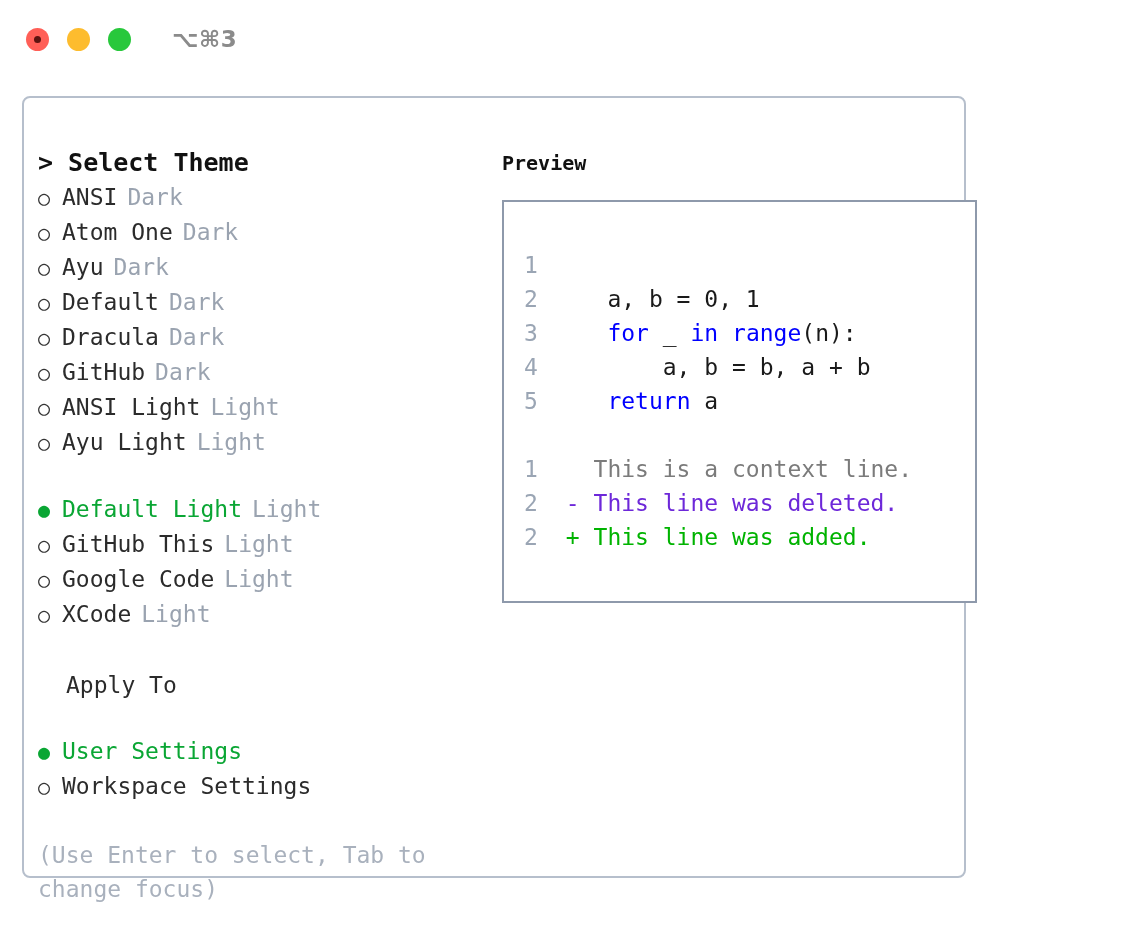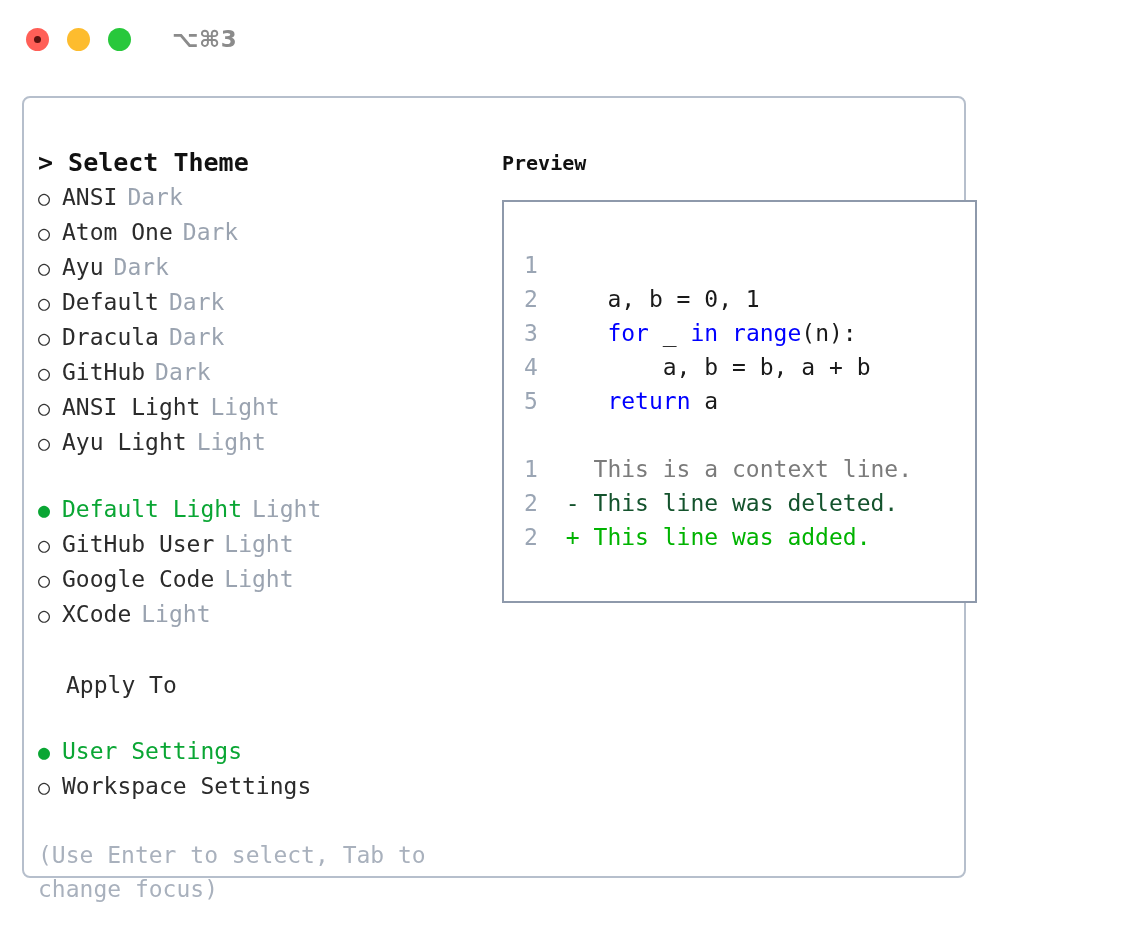--- a/index.html
+++ b/index.html
@@ -190,21 +190,21 @@
   .code-text { color: #1a1a1a; }
 
   .tok-kw  { color: #0000ff; }
   .tok-fn  { color: #8b0000; }
   .tok-bi  { color: #0000ff; }
   .tok-pl  { color: #1a1a1a; }
 
   .blank-line { height: 34px; }
 
   .diff-ctx  { color: #7b7b7b; }
-  .diff-del  { color: #14532d; }
+  .diff-del  { color: #6d28d9; }
   .diff-add  { color: #00b300; text-align: right; }
 </style>
 </head>
 <body>
 
 <div class="window">
 
   <div class="titlebar">
     <div class="lights">
       <div class="light light-close"></div>
@@ -224,21 +224,21 @@
         <div id="theme-list">
             <div class="opt-row"><span class="opt-bullet">○</span><span class="opt-label">ANSI</span><span class="opt-tag">Dark</span></div>
             <div class="opt-row"><span class="opt-bullet">○</span><span class="opt-label">Atom One</span><span class="opt-tag">Dark</span></div>
             <div class="opt-row"><span class="opt-bullet">○</span><span class="opt-label">Ayu</span><span class="opt-tag">Dark</span></div>
             <div class="opt-row"><span class="opt-bullet">○</span><span class="opt-label">Default</span><span class="opt-tag">Dark</span></div>
             <div class="opt-row"><span class="opt-bullet">○</span><span class="opt-label">Dracula</span><span class="opt-tag">Dark</span></div>
             <div class="opt-row"><span class="opt-bullet">○</span><span class="opt-label">GitHub</span><span class="opt-tag">Dark</span></div>
             <div class="opt-row"><span class="opt-bullet">○</span><span class="opt-label">ANSI Light</span><span class="opt-tag">Light</span></div>
             <div class="opt-row"><span class="opt-bullet">○</span><span class="opt-label">Ayu Light</span><span class="opt-tag">Light</span></div>
             <div class="opt-row selected"><span class="opt-bullet sel">●</span><span class="opt-label">Default Light</span><span class="opt-tag">Light</span></div>
-            <div class="opt-row"><span class="opt-bullet">○</span><span class="opt-label">GitHub User</span><span class="opt-tag">Light</span></div>
+            <div class="opt-row"><span class="opt-bullet">○</span><span class="opt-label">GitHub This</span><span class="opt-tag">Light</span></div>
             <div class="opt-row"><span class="opt-bullet">○</span><span class="opt-label">Google Code</span><span class="opt-tag">Light</span></div>
             <div class="opt-row"><span class="opt-bullet">○</span><span class="opt-label">XCode</span><span class="opt-tag">Light</span></div>
           </div>
 
         <div class="spacer-1"></div>
 
         <div class="section-label">Apply To</div>
 
         <div id="apply-list">
             <div class="opt-row selected"><span class="opt-bullet sel">●</span><span class="opt-label">User Settings</span></div>

